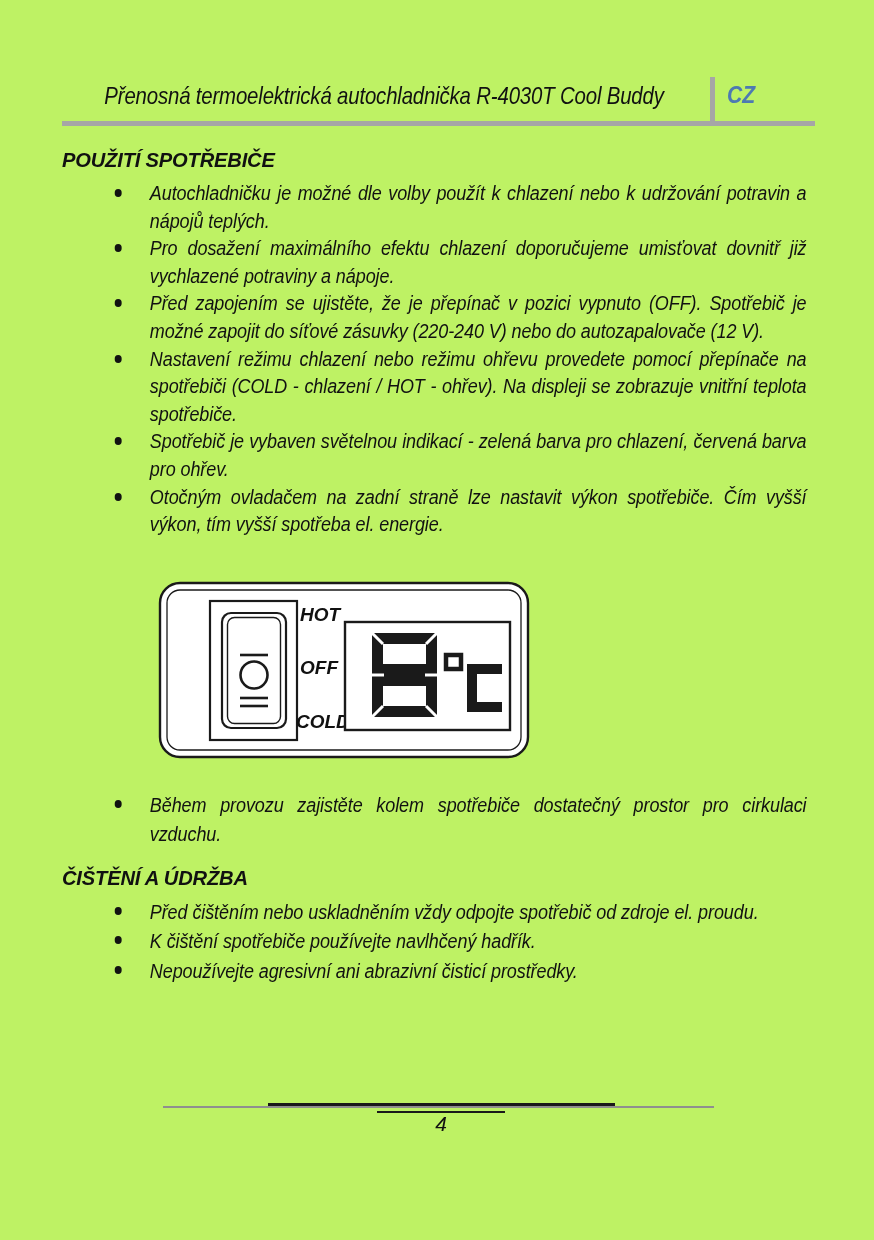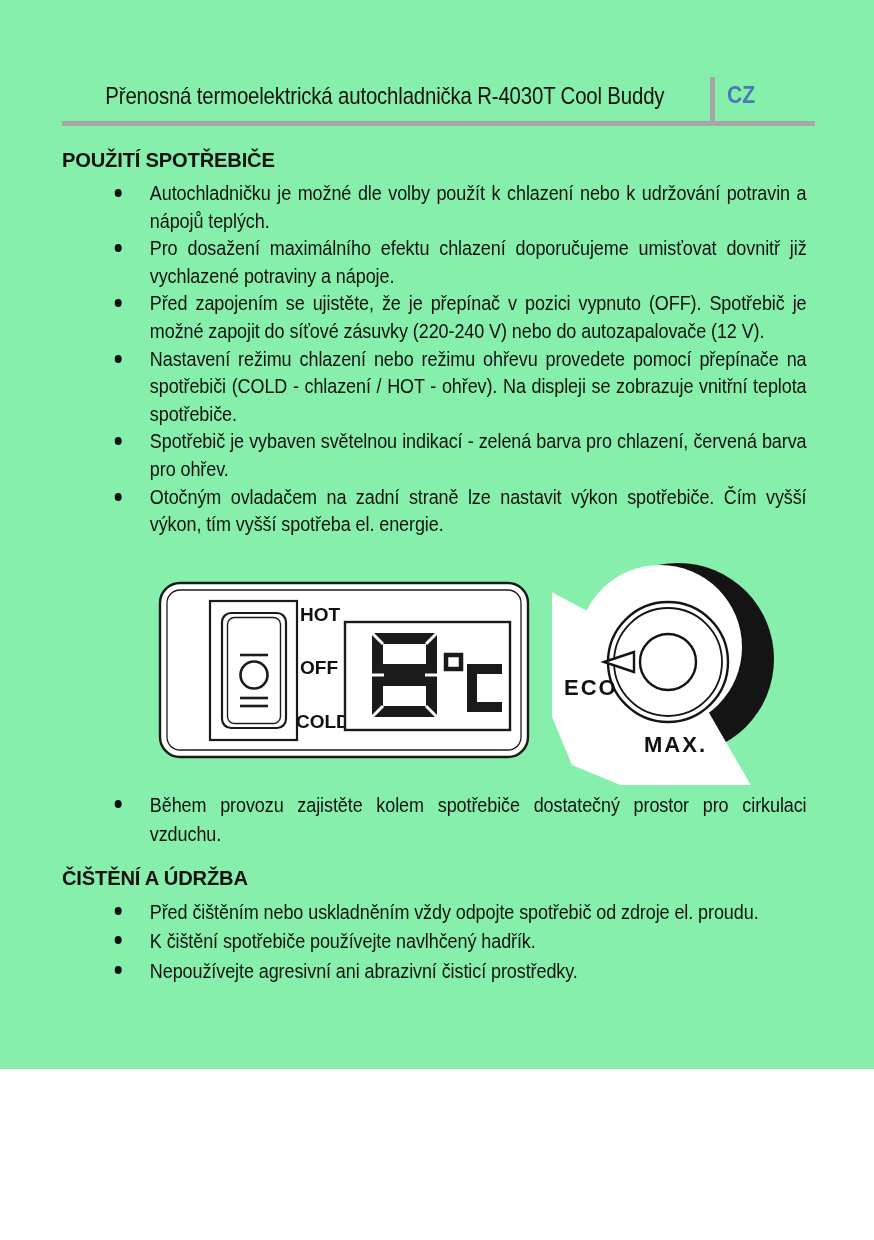--- a/index.html
+++ b/index.html
@@ -8,23 +8,24 @@
     --badge-blue:#4d7ab2;
   }
   html,body{margin:0;padding:0;}
   body{
     background:#ffffff;
     font-family:"Liberation Sans", sans-serif;
     color:var(--ink);
   }
   .page{
     position:relative;
-    width:874px;height:1069px;
-    background:#86efac;
+    width:874px;height:1240px;
+    background:#bef264;
     overflow:hidden;
+    font-style:italic;
   }
   
   .title-row{
     position:absolute;left:62px;top:78px;width:645px;height:36px;
     display:flex;justify-content:center;align-items:center;
   }
   .doc-title{
     font-size:24px;font-weight:400;white-space:nowrap;
     transform:scaleX(0.85);transform-origin:center;
     letter-spacing:-0.2px;
@@ -144,39 +145,20 @@
         </g>
 
         <g aria-label="°C">
           <rect x="294" y="79" width="15" height="14" stroke="#1a1a1a" stroke-width="4.5" fill="none"></rect>
           <path d="M 350 93 H 320 V 131 H 350" stroke="#1a1a1a" stroke-width="10" fill="none"></path>
         </g>
       </g>
     </svg>
   </div>
 
-  <div class="fig" id="fig-knob">
-    <svg width="250" height="224" viewBox="0 0 250 224" fill="none" xmlns="http://www.w3.org/2000/svg">
-
-      <g>
-        <circle cx="126" cy="98" r="96" fill="#141414"></circle>
-        <circle cx="108" cy="86" r="82" fill="#ffffff"></circle>
-        <polygon points="126,98 201,228 126,248 20,204 -24,98 -6,28" fill="#ffffff"></polygon>
-      </g>
-
-      <g>
-        <circle cx="116" cy="101" r="60" stroke="#141414" stroke-width="2.4" fill="#ffffff"></circle>
-        <circle cx="116" cy="101" r="54" stroke="#141414" stroke-width="1.8" fill="#ffffff"></circle>
-        <circle cx="116" cy="101" r="28" stroke="#141414" stroke-width="2.4" fill="#ffffff"></circle>
-        <polygon points="52,101 82,91 82,111" fill="#ffffff" stroke="#141414" stroke-width="2.4"></polygon>
-      </g>
-      <text x="12" y="134" font-size="22" letter-spacing="2">ECO</text>
-      <text x="92" y="191" font-size="22" letter-spacing="2">MAX.</text>
-    </svg>
-  </div>
 
   <ul class="blist" id="list-usage2">
     <li>Během provozu zajistěte kolem spotřebiče dostatečný prostor pro cirkulaci vzduchu.</li>
   </ul>
 
   <div class="sec-heading" id="heading-cleaning">ČIŠTĚNÍ A ÚDRŽBA</div>
   <ul class="blist" id="list-cleaning">
     <li>Před čištěním nebo uskladněním vždy odpojte spotřebič od zdroje el. proudu.</li>
     <li>K čištění spotřebiče používejte navlhčený hadřík.</li>
     <li>Nepoužívejte agresivní ani abrazivní čisticí prostředky.</li>

